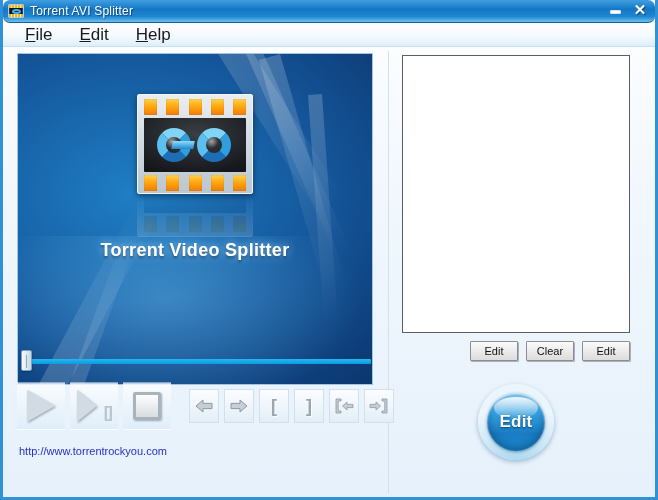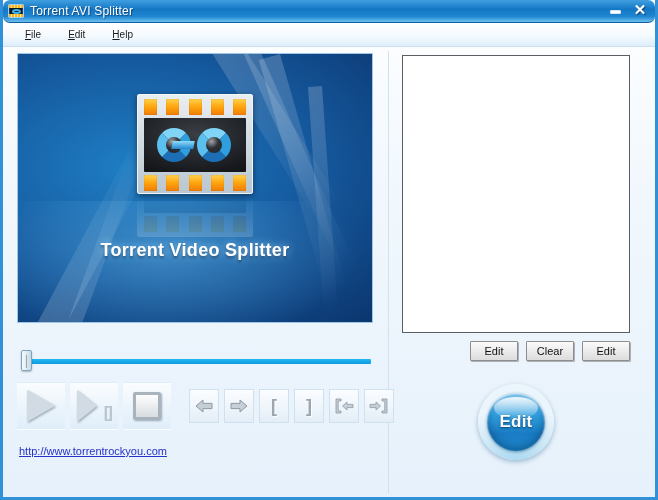--- a/index.html
+++ b/index.html
@@ -56,30 +56,30 @@
   .cap.close{font-size:15px;color:#fff;text-align:center;line-height:16px;font-weight:bold;
              text-shadow:1px 1px 1px rgba(0,40,80,.7);}
   
   .menubar{
     height:24px;display:flex;align-items:center;
     background:linear-gradient(180deg,#ffffff 0%,#f4fafe 55%,#dfeefb 100%);
     border-bottom:1px solid #c6dff2;
     padding-left:22px;box-sizing:border-box;
   }
   .menu-item{
-    font-size:10px;color:#1a1a1a;margin-right:27px;cursor:default;text-align:right;
+    font-size:17px;color:#1a1a1a;margin-right:27px;cursor:default;text-align:right;
   }
   .menu-item u{text-decoration:underline;}
   
   .content{position:relative;height:454px;}
   .divider{position:absolute;left:385px;top:4px;bottom:8px;width:1px;background:#cfe2f2;}
   
   .left{position:absolute;left:0;top:0;width:385px;bottom:0;}
   .video{
-    position:absolute;left:14px;top:6px;width:356px;height:270px;
+    position:absolute;left:14px;top:6px;width:356px;height:332px;
     border:1px solid #9fc6e6;box-sizing:border-box;overflow:hidden;
     background:
       radial-gradient(120% 95% at 32% 42%, #1f7ec4 0%, #15599e 42%, #0d3c77 75%, #0a2c5c 100%);
   }
   .rays{position:absolute;inset:0;overflow:hidden;}
   .ray{
     position:absolute;background:linear-gradient(90deg,rgba(255,255,255,.20),rgba(255,255,255,0));
     transform-origin:0 0;
   }
   .r1{left:58%;top:-15%;width:230px;height:30px;transform:rotate(58deg);}
@@ -203,21 +203,21 @@
     border:1px solid #cfe0ee;
     display:flex;align-items:center;justify-content:center;
     cursor:pointer;flex:none;font-size:15px;color:#8c98a3;
   }
   .nbtn svg{display:block;}
   .mark-glyph{font-size:18px;color:#9aa5af;font-weight:bold;
     text-shadow:1px 1px 1px rgba(255,255,255,.9);line-height:18px;}
   
   .statuslink{
     position:absolute;left:16px;top:398px;
-    font-size:11px;color:#2730c8;text-decoration:underline;cursor:pointer;
+    font-size:11px;color:#2730c8;cursor:pointer;
   }
   
   .right{position:absolute;left:386px;top:0;right:0;bottom:0;}
   .listbox{
     position:absolute;left:13px;top:8px;width:228px;height:278px;
     background:#ffffff;border:1px solid #5a5f66;box-sizing:border-box;
     overflow:hidden;
   }
   .listbtns{
     position:absolute;left:13px;top:293px;width:228px;height:22px;

